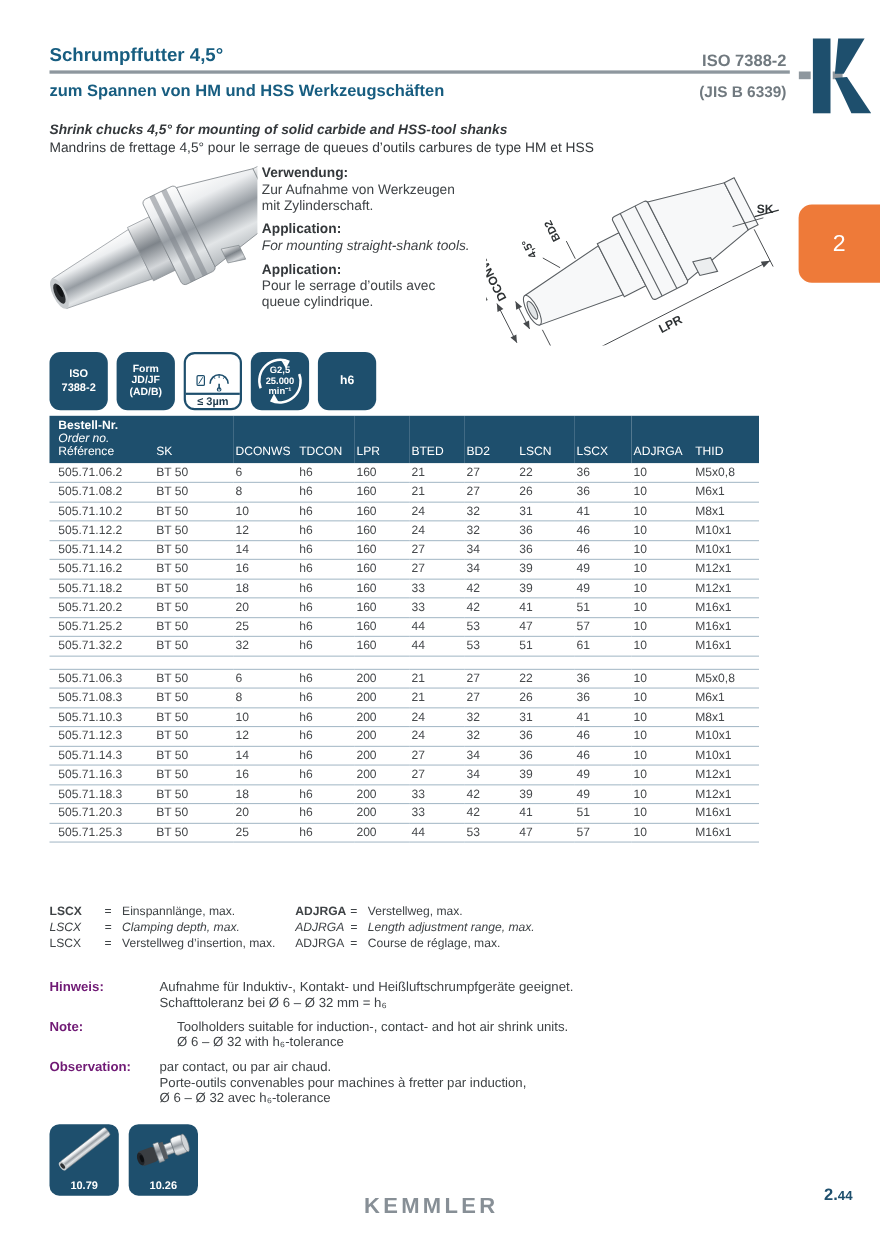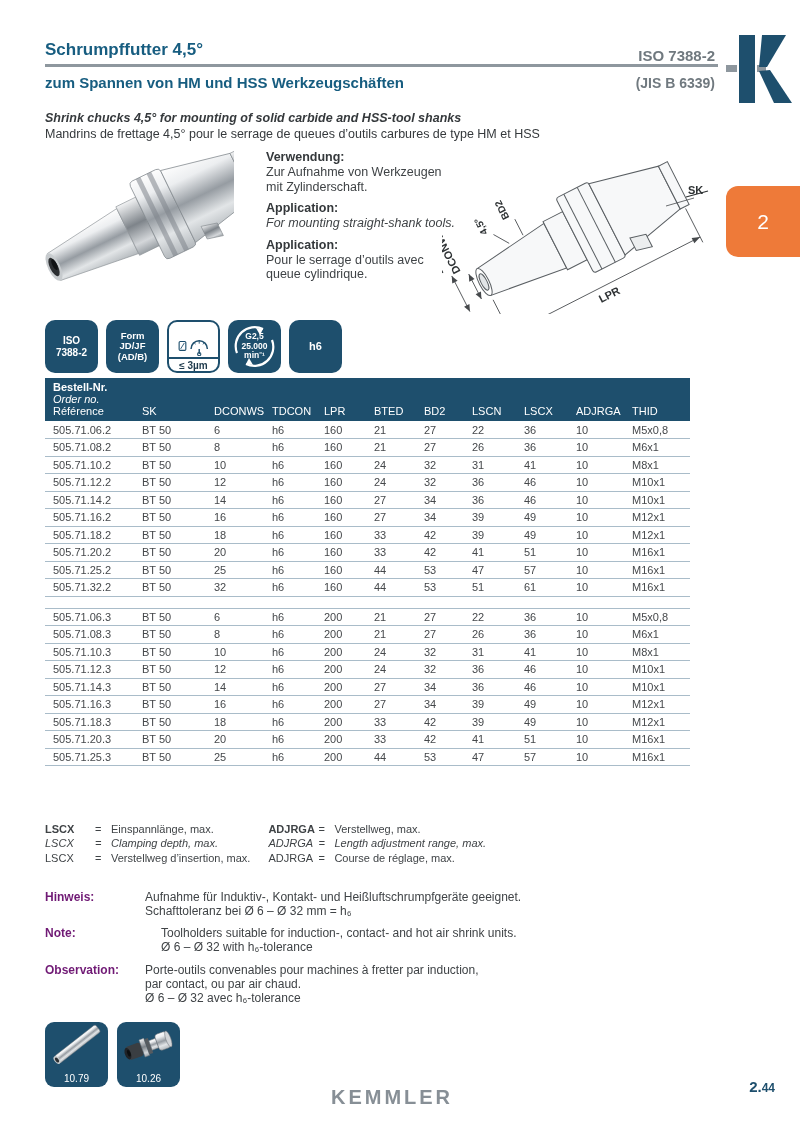--- a/index.html
+++ b/index.html
@@ -21,21 +21,21 @@
   .hdr-rule{position:absolute;top:64px;left:45px;width:673px;height:3px;background:var(--rule-grey);}
   .hdr-subtitle{position:absolute;top:74px;left:45px;font-size:15px;font-weight:bold;color:var(--title-blue);}
   .hdr-jis{position:absolute;top:75px;left:420px;width:295px;text-align:right;font-size:14px;font-weight:bold;color:var(--grey-text);}
   .k-logo{position:absolute;top:33px;left:726px;width:74px;height:72px;}
 
   .intro-en{position:absolute;top:111px;left:45px;font-size:12.5px;font-weight:bold;font-style:italic;color:#35393c;}
   .intro-fr{position:absolute;top:127px;left:45px;font-size:12.5px;color:#35393c;}
 
   
   .photo{position:absolute;top:147px;left:36px;width:198px;height:158px;}
-  .usage{position:absolute;top:150px;left:238px;width:205px;font-size:12.5px;color:var(--body-text);line-height:1.18;margin-left:28px;}
+  .usage{position:absolute;top:150px;left:238px;width:205px;font-size:12.5px;color:var(--body-text);line-height:1.18;}
   .usage .u-label{font-weight:bold;color:#34383b;margin-top:7px;}
   .usage .u-label:first-child{margin-top:0;}
   .usage .it{font-style:italic;}
   .tech-drawing{position:absolute;top:136px;left:442px;width:280px;height:178px;}
 
   .side-tab{position:absolute;top:186px;left:726px;width:74px;height:71px;background:var(--orange);
     border-radius:12px 0 0 12px;color:#fff;font-size:21px;display:flex;align-items:center;justify-content:center;}
 
   
   .badges{position:absolute;top:320px;left:45px;display:flex;gap:8px;}
@@ -76,21 +76,21 @@
   
   .notes{position:absolute;top:890px;left:45px;width:560px;font-size:12px;color:var(--body-text);line-height:1.18;}
   .note{display:flex;margin-bottom:8px;}
   .note .n-label{width:100px;font-weight:bold;color:#701a75;flex:none;}
   .note.it .n-line{margin-left:16px;}
 
   
   .thumbs{position:absolute;top:1022px;left:45px;display:flex;gap:9px;}
   .thumb{width:63px;height:65px;border-radius:9px;background:var(--blue);position:relative;overflow:hidden;}
   .thumb svg{position:absolute;top:2px;left:2px;}
-  .thumb .t-label{position:absolute;bottom:3px;width:100%;text-align:center;color:#fff;font-size:10px;font-weight:normal;}
+  .thumb .t-label{position:absolute;bottom:3px;width:100%;text-align:center;color:#fff;font-size:10px;font-weight:bold;}
   .page-code{position:absolute;top:1136px;left:45px;font-size:13px;color:#7d868d;}
   .brand{position:absolute;top:1086px;left:0;width:784px;text-align:center;font-size:20px;font-weight:bold;
     letter-spacing:3px;color:#878f96;}
   .page-num{position:absolute;top:1078px;left:640px;width:135px;text-align:right;color:var(--blue);font-weight:bold;}
   .page-num .big{font-size:15px;}
   .page-num .small{font-size:12px;}
 
   text{font-family:"Liberation Sans",sans-serif;}
 </style>
 </head>
@@ -583,22 +583,22 @@
     <div class="note it">
       <div class="n-label">Note:</div>
       <div>
         <div class="n-line">Toolholders suitable for induction-, contact- and hot air shrink units.</div>
         <div class="n-line">Ø 6 – Ø 32 with h₆-tolerance</div>
       </div>
     </div>
     <div class="note">
       <div class="n-label">Observation:</div>
       <div>
+        <div class="n-line">par contact, ou par air chaud.</div>
         <div class="n-line">Porte-outils convenables pour machines à fretter par induction,</div>
-        <div class="n-line">par contact, ou par air chaud.</div>
         <div class="n-line">Ø 6 – Ø 32 avec h₆-tolerance</div>
       </div>
     </div>
   </div>
 
   <div class="thumbs">
     <div class="thumb">
       <svg width="59" height="46" viewBox="0 0 59 46">
         <g transform="translate(10,36) rotate(-38)">
           <rect x="0" y="-4.5" width="52" height="9" rx="2" fill="url(#met)" stroke="#777d82" stroke-width="0.5"></rect>

